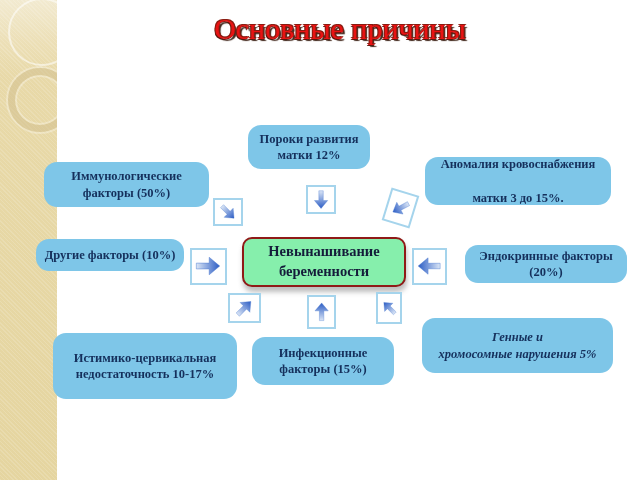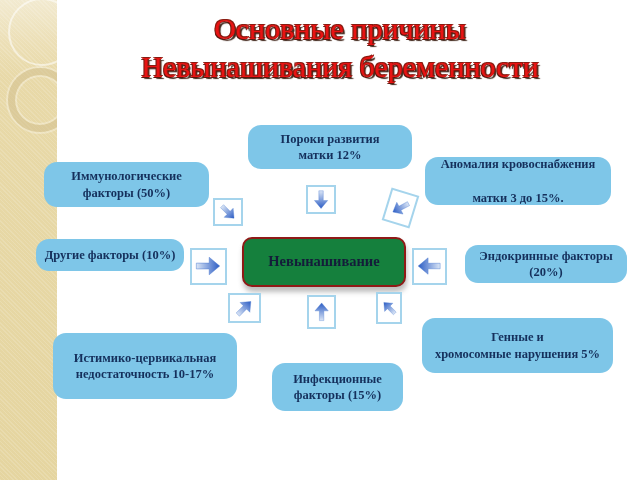--- a/index.html
+++ b/index.html
@@ -25,32 +25,32 @@
     font-weight:400;font-size:30px;line-height:1.28;color:#e81313;
     text-shadow:-1px -1px 0 #8a1b10,1px -1px 0 #8a1b10,-1px 1px 0 #5a160c,2px 2px 1px #3f2418;
   }
   
   .cause{
     position:absolute;background:#7ec6e8;border-radius:13px;
     display:flex;flex-direction:column;align-items:center;justify-content:center;
     text-align:center;color:#15305c;font-weight:700;font-size:12.5px;line-height:1.32;
     padding:2px 4px;box-sizing:border-box;
   }
-  #b-porok  {left:248px;top:125px;width:164px;height:44px;}
+  #b-porok  {left:248px;top:125px;width:122px;height:44px;}
   #b-anomaly{left:425px;top:157px;width:186px;height:48px;gap:18px;}
   #b-immuno {left:44px; top:162px;width:165px;height:45px;}
   #b-other  {left:36px; top:239px;width:148px;height:32px;}
   #b-endo   {left:465px;top:245px;width:162px;height:38px;}
   #b-cerv   {left:53px; top:333px;width:184px;height:66px;}
-  #b-infect {left:272px;top:337px;width:131px;height:48px;margin-top:26px;}
-  #b-gene   {left:422px;top:318px;width:191px;height:55px;}
+  #b-infect {left:252px;top:337px;width:142px;height:48px;}
+  #b-gene   {left:422px;top:318px;width:191px;height:55px;font-style:italic;}
   
   #b-center{
     position:absolute;left:242px;top:237px;width:160px;height:46px;
-    background:#15803d;border:2px solid #8f1a17;border-radius:10px;
+    background:#86efac;border:2px solid #8f1a17;border-radius:10px;
     box-shadow:1px 5px 5px rgba(110,110,110,.45);
     display:flex;flex-direction:column;align-items:center;justify-content:center;
     text-align:center;color:#141c3a;font-weight:700;font-size:14.5px;line-height:1.35;
   }
   
   .ar{
     position:absolute;background:#ffffff;border:2px solid #a5d4ec;box-sizing:border-box;
     display:flex;align-items:center;justify-content:center;
   }
   .ar svg{display:block;width:85%;height:85%;}
@@ -77,21 +77,20 @@
 <div class="slide">
 
   <div class="strip">
     <div class="tex"></div>
     <div class="c1"></div>
     <div class="c2"></div>
   </div>
 
   <div class="title">
     <div>Основные причины</div>
-    <div>Невынашивания беременности</div>
   </div>
 
   <div class="cause" id="b-porok">
     <div>Пороки развития</div>
     <div>матки 12%</div>
   </div>
 
   <div class="cause" id="b-anomaly">
     <div>Аномалия кровоснабжения</div>
     <div>матки 3 до 15%.</div>
@@ -121,20 +120,21 @@
     <div>факторы (15%)</div>
   </div>
 
   <div class="cause" id="b-gene">
     <div>Генные и</div>
     <div>хромосомные нарушения 5%</div>
   </div>
 
   <div id="b-center">
     <div>Невынашивание</div>
+    <div>беременности</div>
   </div>
 
   <div class="ar" id="ar-s">
       <svg viewBox="0 0 24 24" xmlns="http://www.w3.org/2000/svg">
         <defs>
           <linearGradient id="g0" x1="0" y1="0" x2="1" y2="0">
             <stop offset="0" stop-color="#dbe6f6"></stop>
             <stop offset="1" stop-color="#2b5cc4"></stop>
           </linearGradient>
         </defs>

